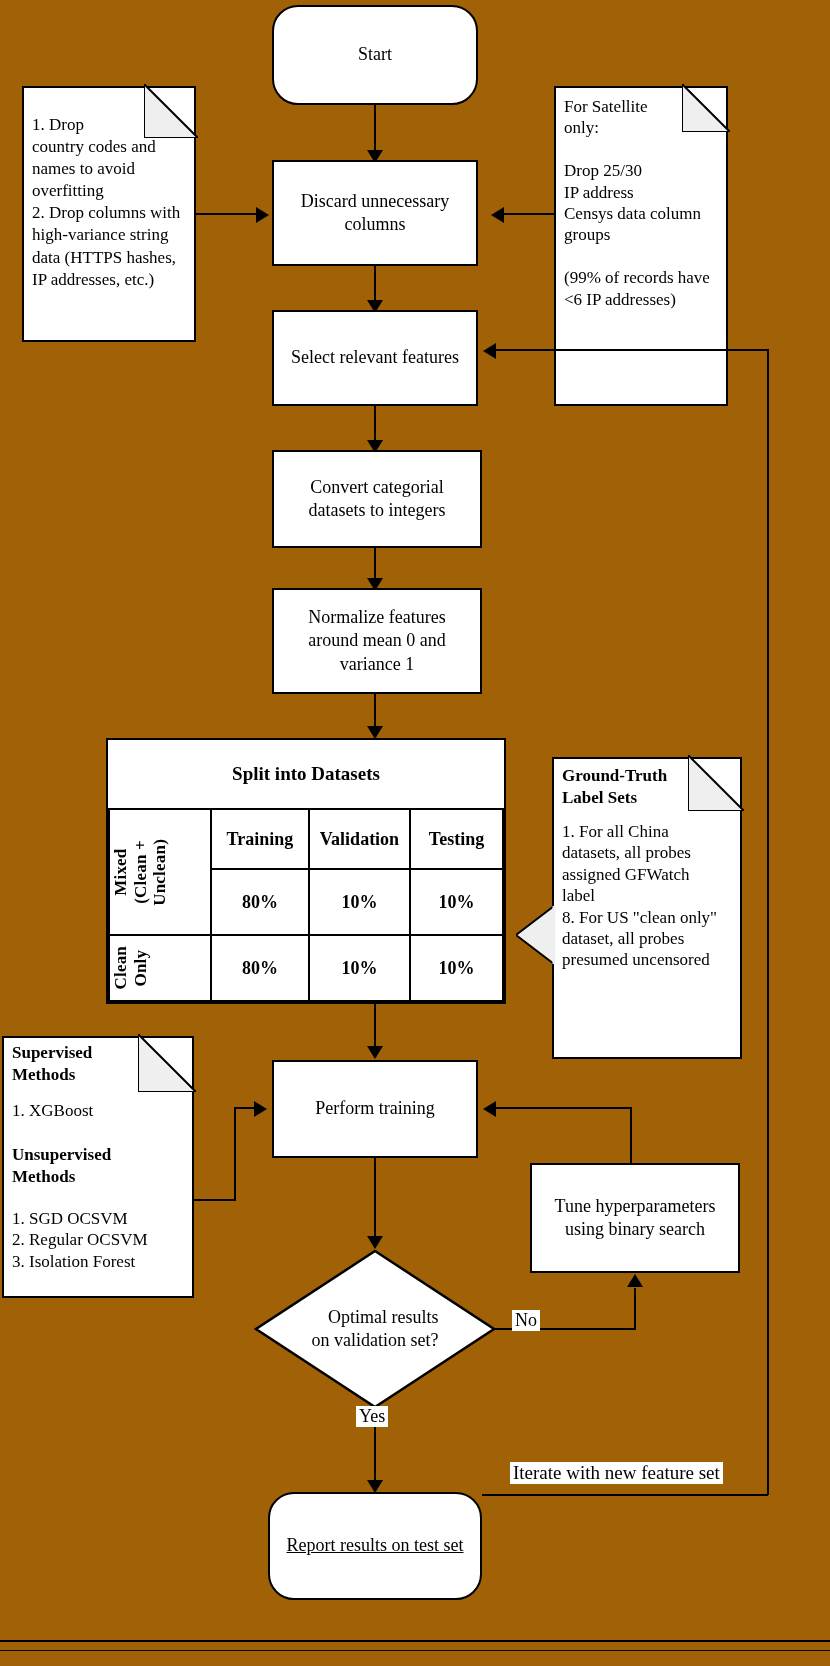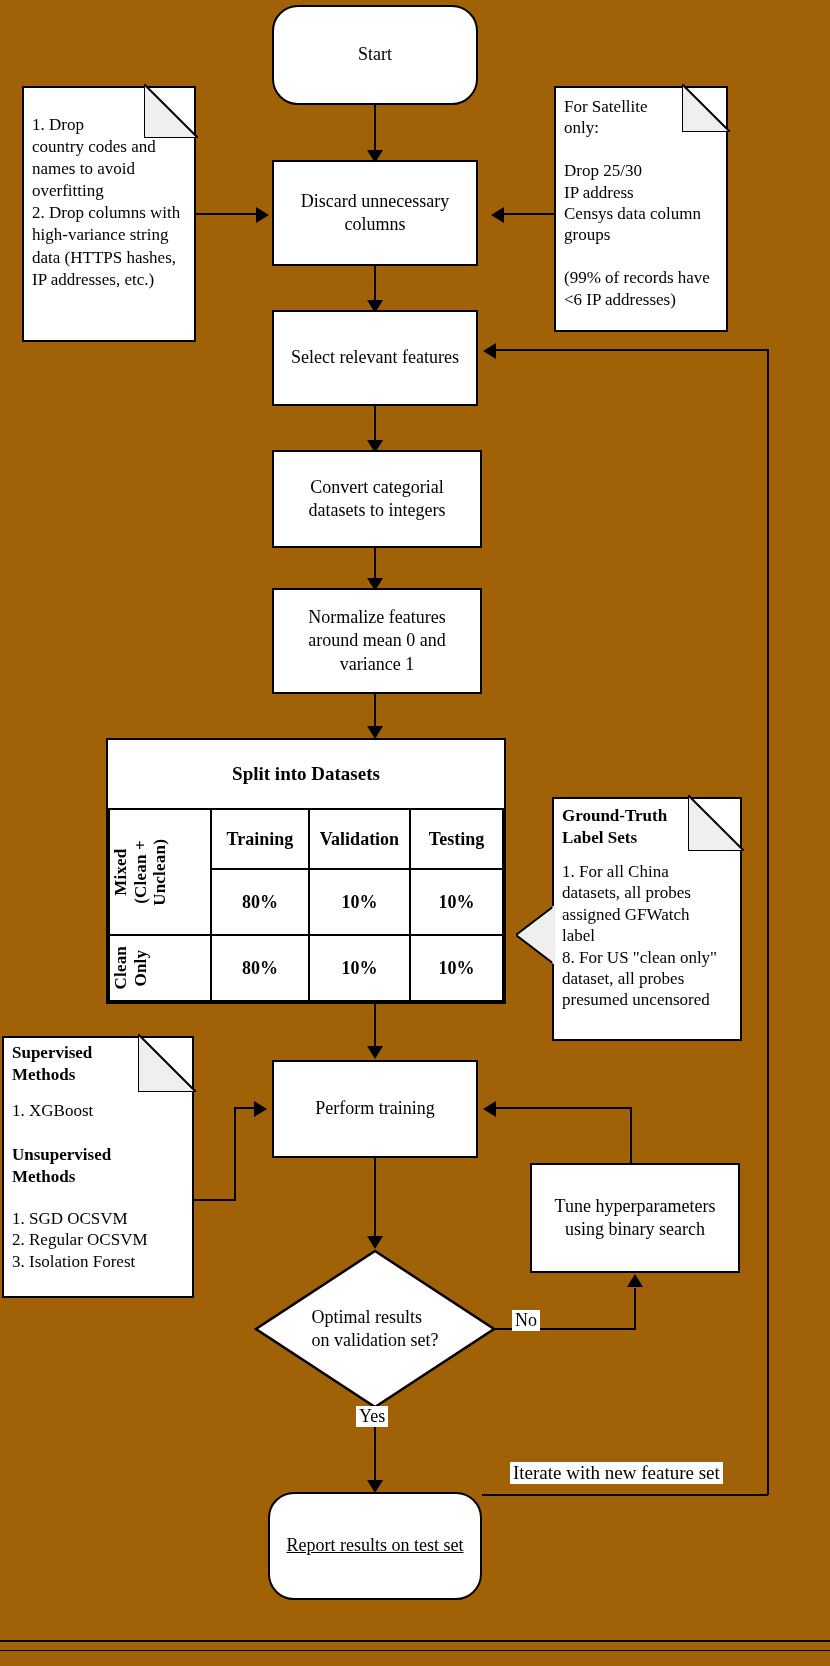--- a/index.html
+++ b/index.html
@@ -24,21 +24,21 @@
   .arr-up{border-left:8px solid transparent;border-right:8px solid transparent;border-bottom:13px solid #000;}
   .arr-right{border-top:8px solid transparent;border-bottom:8px solid transparent;border-left:13px solid #000;}
   .arr-left{border-top:8px solid transparent;border-bottom:8px solid transparent;border-right:13px solid #000;}
 
   .edge-label{position:absolute;font-size:18px;background:#fff;padding:0 3px;}
 
   
   .diamond{position:absolute;}
   .diamond svg{display:block;}
   .diamond .dtext{position:absolute;inset:0;display:flex;flex-direction:column;
-     align-items:center;justify-content:center;font-size:18px;line-height:1.3;text-align:left;}
+     align-items:center;justify-content:center;font-size:18px;line-height:1.3;text-align:right;}
 
   
   .dtable{position:absolute;border:2px solid #000;box-sizing:border-box;background:#fff;}
   .dtable table{border-collapse:collapse;width:100%;height:100%;}
   .dtable td,.dtable th{border:2px solid #000;text-align:center;vertical-align:middle;
        font-size:18px;font-weight:bold;font-family:"Liberation Serif",serif;}
   .dtable .title{border:none;border-bottom:2px solid #000;font-size:19px;padding:14px 0;}
   .vert{writing-mode:vertical-rl;transform:rotate(180deg);white-space:pre-line;
         font-weight:bold;font-size:17px;line-height:1.15;letter-spacing:.2px;}
 
@@ -76,21 +76,21 @@
 overfitting
 2. Drop columns with
 high-variance string
 data (HTTPS hashes,
 IP addresses, etc.)</div>
   </div>
 
   <div class="ln hl" style="left:196px;top:213px;width:62px;"></div>
   <div class="arrow arr-right" style="left:256px;top:207px;"></div>
 
-  <div class="note" style="left:554px;top:86px;width:174px;height:246px;">
+  <div class="note" style="left:554px;top:86px;width:174px;height:320px;">
     <div class="dogear-body"></div>
     <div class="fold">
       <svg width="48" height="48" viewBox="0 0 48 48">
         <polygon points="0,0 48,48 0,48" fill="#efefef" stroke="#000" stroke-width="2"></polygon>
       </svg>
     </div>
     <div class="body" style="padding:10px 8px 6px 10px;font-size:17px;line-height:1.26;">For Satellite
 only:
 
 Drop 25/30
@@ -168,21 +168,21 @@
 Only</div>
         </td>
         <td>80%</td>
         <td>10%</td>
         <td>10%</td>
       </tr>
     </tbody>
       </table>
   </div>
 
-  <div class="note" style="left:552px;top:757px;width:190px;height:244px;margin-top:40px;">
+  <div class="note" style="left:552px;top:757px;width:190px;height:302px;">
     <div class="dogear-body"></div>
     <div class="fold">
       <svg width="56" height="56" viewBox="0 0 56 56">
         <polygon points="0,0 56,56 0,56" fill="#efefef" stroke="#000" stroke-width="2"></polygon>
       </svg>
     </div>
     <div class="body" style="position:absolute;left:0;top:0;height:auto;padding:8px 8px 0 10px;font-weight:bold;font-size:17px;">Ground-Truth
 Label Sets</div>
     <div class="body" style="position:absolute;left:0;top:64px;padding:0 8px 6px 10px;font-size:17px;line-height:1.26;">1. For all China
 datasets, all probes

